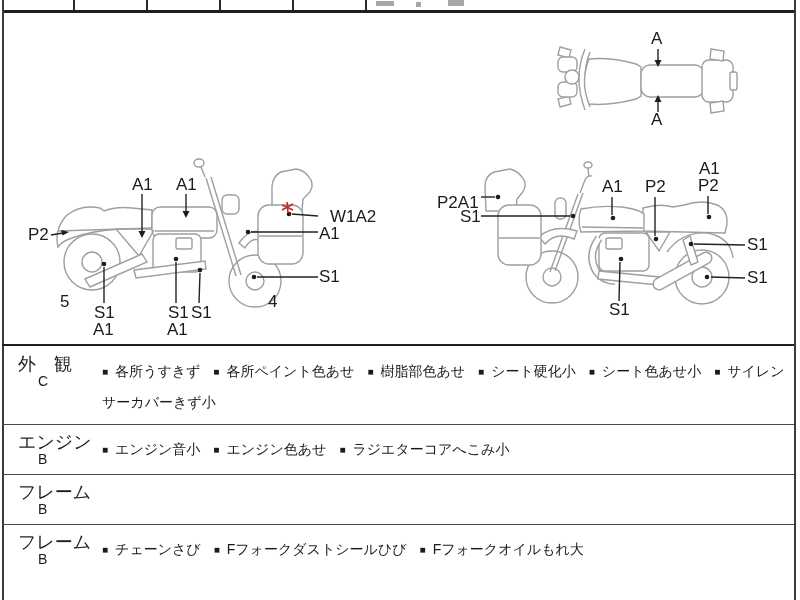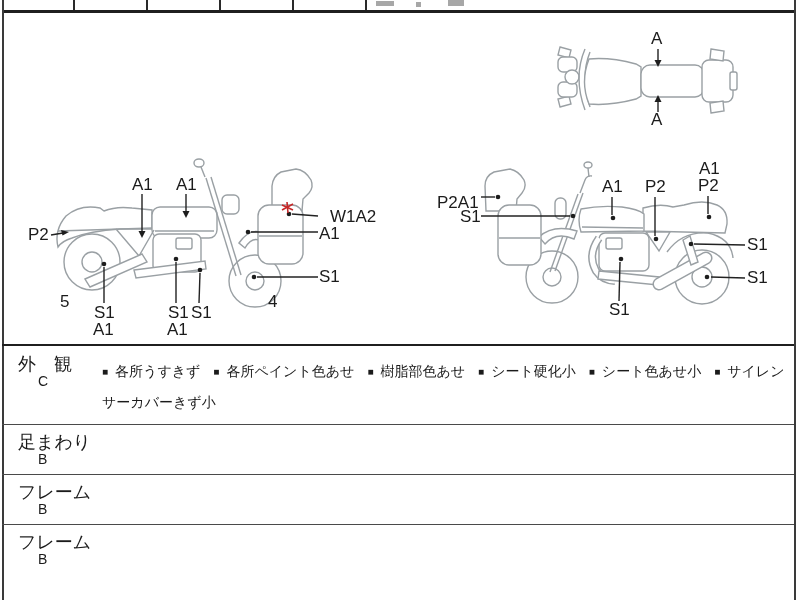--- a/index.html
+++ b/index.html
@@ -196,26 +196,28 @@
     <div class="hline hl-sep" style="top:424px"></div>
     <div class="hline hl-sep" style="top:474px"></div>
     <div class="hline hl-sep" style="top:524px"></div>
 
     <div class="cond-row" style="top:352px;height:70px">
       <div class="cat">外　観</div>
       <div class="grade">C</div>
       <div class="items"><span class="item"><span class="bullet">■</span>各所うすきず</span><span class="item"><span class="bullet">■</span>各所ペイント色あせ</span><span class="item"><span class="bullet">■</span>樹脂部色あせ</span><span class="item"><span class="bullet">■</span>シート硬化小</span><span class="item"><span class="bullet">■</span>シート色あせ小</span><span class="item"><span class="bullet">■</span>サイレンサーカバーきず小</span></div>
     </div>
     <div class="cond-row" style="top:430px;height:42px">
-      <div class="cat">足まわり</div>
+      <div class="cat">エンジン</div>
       <div class="grade">B</div>
+      <div class="items"><span class="item"><span class="bullet">■</span>エンジン音小</span><span class="item"><span class="bullet">■</span>エンジン色あせ</span><span class="item"><span class="bullet">■</span>ラジエターコアへこみ小</span></div>
     </div>
     <div class="cond-row" style="top:480px;height:42px">
       <div class="cat">フレーム</div>
       <div class="grade">B</div>
     </div>
     <div class="cond-row" style="top:530px;height:66px">
       <div class="cat">フレーム</div>
       <div class="grade">B</div>
+      <div class="items"><span class="item"><span class="bullet">■</span>チェーンさび</span><span class="item"><span class="bullet">■</span>Fフォークダストシールひび</span><span class="item"><span class="bullet">■</span>Fフォークオイルもれ大</span></div>
     </div>
   </div>
 
 </div>
 
 </body></html>

